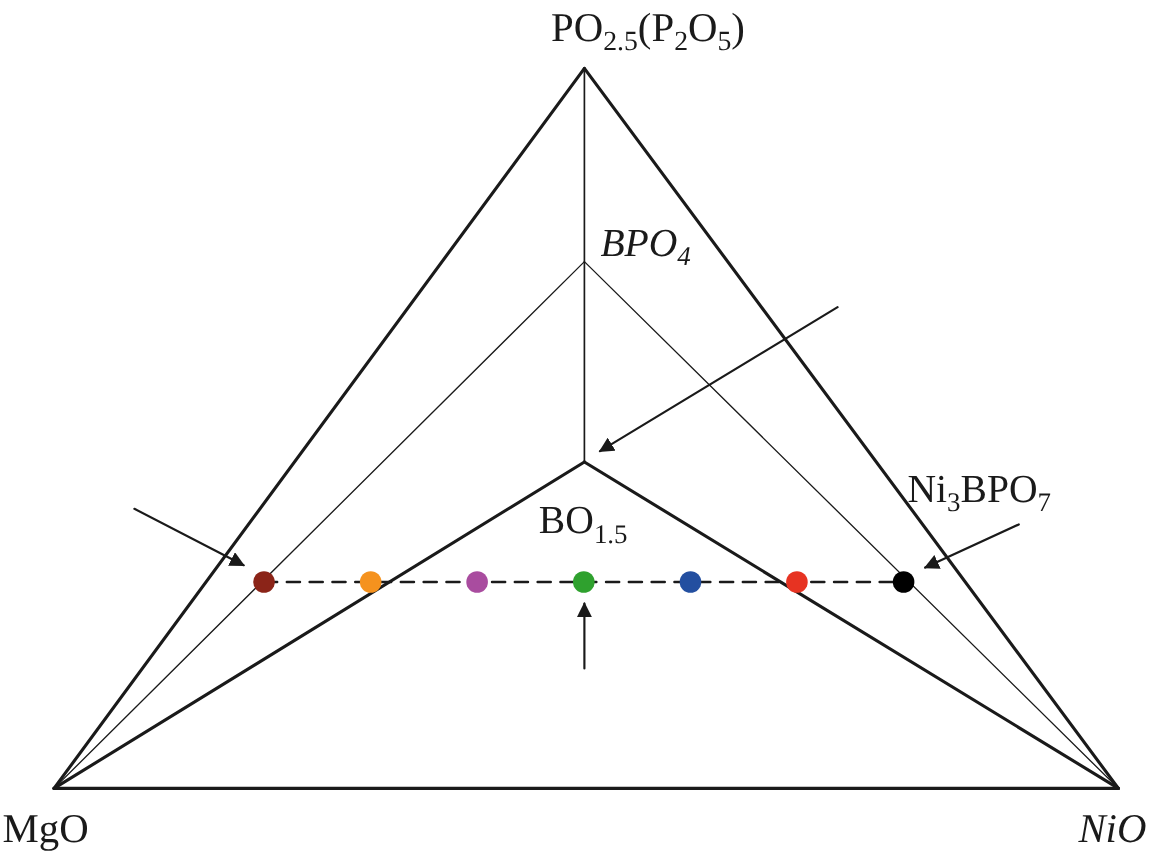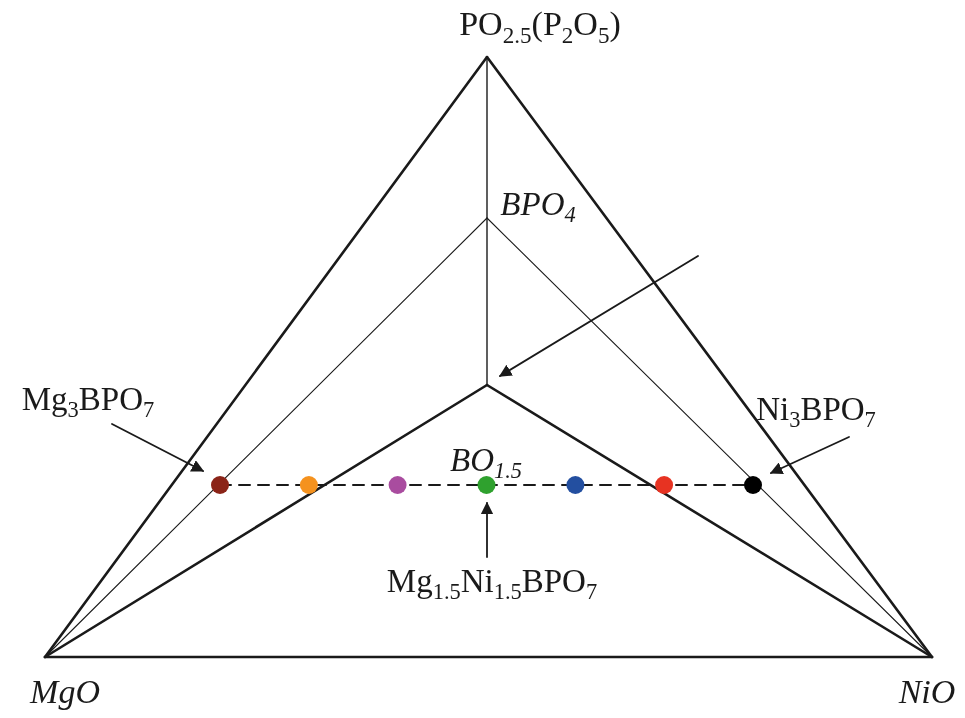--- a/index.html
+++ b/index.html
@@ -65,22 +65,20 @@
         <circle cx="308.9" cy="485" r="9" fill="#F5921E"></circle>
         <circle cx="397.6" cy="485" r="9" fill="#A94C9F"></circle>
         <circle cx="486.5" cy="485" r="9" fill="#2FA12E"></circle>
         <circle cx="575.4" cy="485" r="9" fill="#234FA0"></circle>
         <circle cx="664.1" cy="485" r="9" fill="#E73322"></circle>
         <circle cx="753.0" cy="485" r="9" fill="#000000"></circle>
       </g>
   </svg>
 
   <div class="lbl vertex" style="left:540px;top:24px;"><span>PO</span><sub>2.5</sub><span>(P</span><sub>2</sub><span>O</span><sub>5</sub><span>)</span></div>
-  <div class="lbl vertex" style="left:65px;top:692px;font-style:italic;">MgO</div>
+  <div class="lbl vertex" style="left:38px;top:692px;">MgO</div>
   <div class="lbl vertex" style="left:927px;top:692px;font-style:italic;">NiO</div>
 
   <div class="lbl" style="left:538px;top:204px;font-style:italic;"><span>BPO</span><sub>4</sub></div>
-  <div class="lbl" style="left:486px;top:460px;font-style:italic;"><span>BO</span><sub>1.5</sub></div>
-  <div class="lbl" style="left:88px;top:399px;"><span>Mg</span><sub>3</sub><span>BPO</span><sub>7</sub></div>
+  <div class="lbl" style="left:486px;top:435px;"><span>BO</span><sub>1.5</sub></div>
   <div class="lbl" style="left:816px;top:409px;"><span>Ni</span><sub>3</sub><span>BPO</span><sub>7</sub></div>
-  <div class="lbl" style="left:492px;top:581px;"><span>Mg</span><sub>1.5</sub><span>Ni</span><sub>1.5</sub><span>BPO</span><sub>7</sub></div>
 
 </div>
 
 </body></html>

